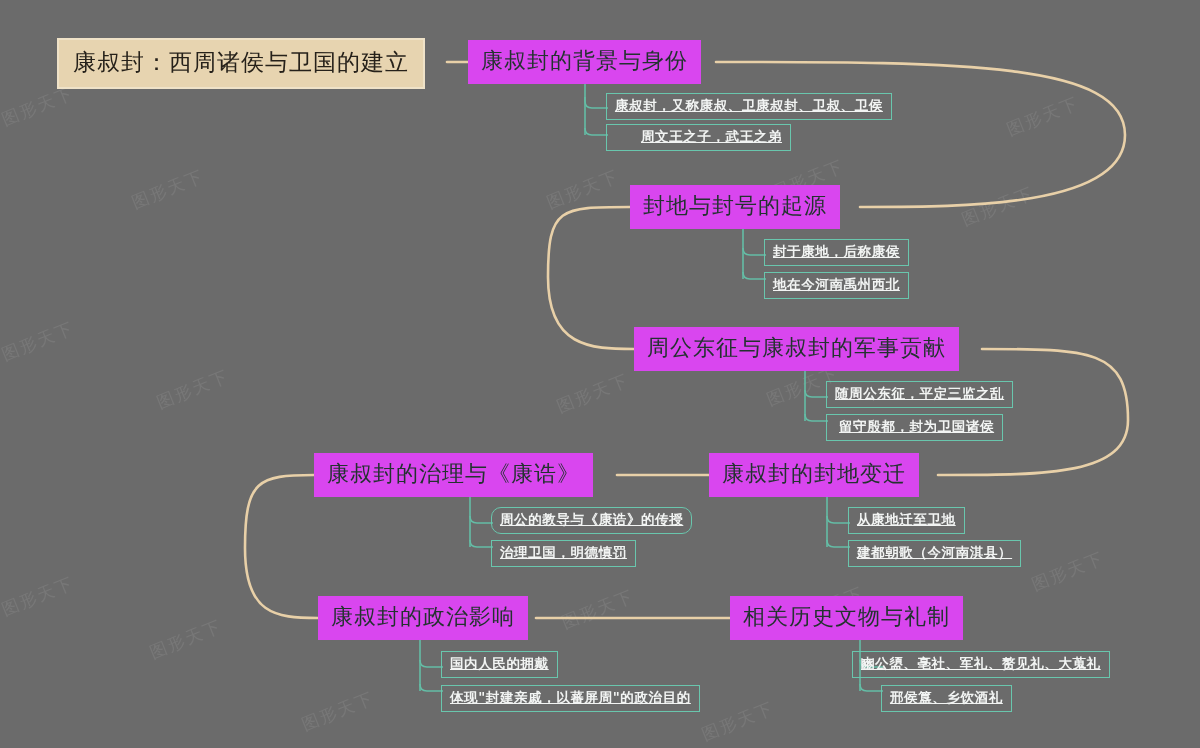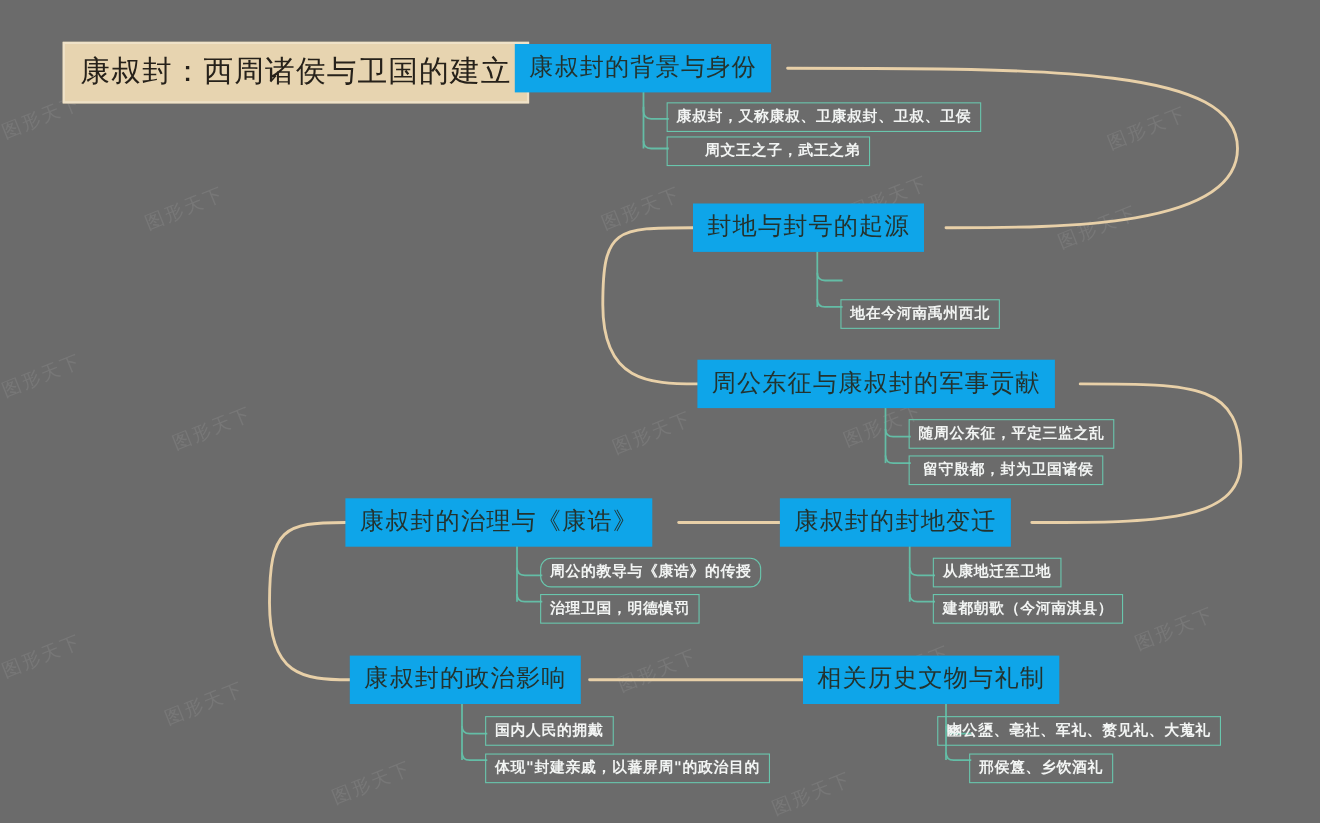--- a/index.html
+++ b/index.html
@@ -55,45 +55,46 @@
     box-sizing: border-box;
     white-space: nowrap;
     display: flex;
     align-items: center;
   }
 
   .root {
     background: #e7d4b0;
     border: 2px solid #efe2c8;
     color: #26211a;
-    font-size: 27px;
+    font-size: 23px;
     padding: 7px 14px 9px 14px;
     letter-spacing: 1px;
     font-family: "DejaVu Sans", "Liberation Sans", sans-serif;
   }
 
   .branch {
-    background: #0ea5e9;
+    background: #d946ef;
     color: #23332f;
     font-size: 22px;
     padding: 6px 13px 8px 13px;
     letter-spacing: 1px;
     border: none;
     font-family: "DejaVu Sans", "Liberation Sans", sans-serif;
   }
 
   .leaf {
     background: transparent;
     border: 1.5px solid #69c6ad;
     color: #f2f4f3;
     font-size: 13.5px;
     font-weight: bold;
     padding: 3px 8px 4px 8px;
     letter-spacing: 0.6px;
     font-family: "DejaVu Sans", "Liberation Sans", sans-serif;
+    text-decoration: underline;
   }
 </style>
 </head>
 <body>
 
 <div id="canvas">
 
   <div id="watermarks">
       <div class="wm" style="left: 0px; top: 95px;">图形天下</div>
       <div class="wm" style="left: 130px; top: 178px;">图形天下</div>
@@ -199,20 +200,23 @@
   <div class="node leaf" style="left:606px; top:93px;">
     <span>康叔封，又称康叔、卫康叔封、卫叔、卫侯</span>
   </div>
   <div class="node leaf" style="left:606px; top:124px;padding-left:34px;">
     <span>周文王之子，武王之弟</span>
   </div>
 
   <div class="node branch" style="left:630px; top:185px;">
     <span>封地与封号的起源</span>
   </div>
+  <div class="node leaf" style="left:764px; top:239px;">
+    <span>封于康地，后称康侯</span>
+  </div>
   <div class="node leaf" style="left:764px; top:272px;">
     <span>地在今河南禹州西北</span>
   </div>
 
   <div class="node branch" style="left:634px; top:327px;">
     <span>周公东征与康叔封的军事贡献</span>
   </div>
   <div class="node leaf" style="left:826px; top:381px;">
     <span>随周公东征，平定三监之乱</span>
   </div>

